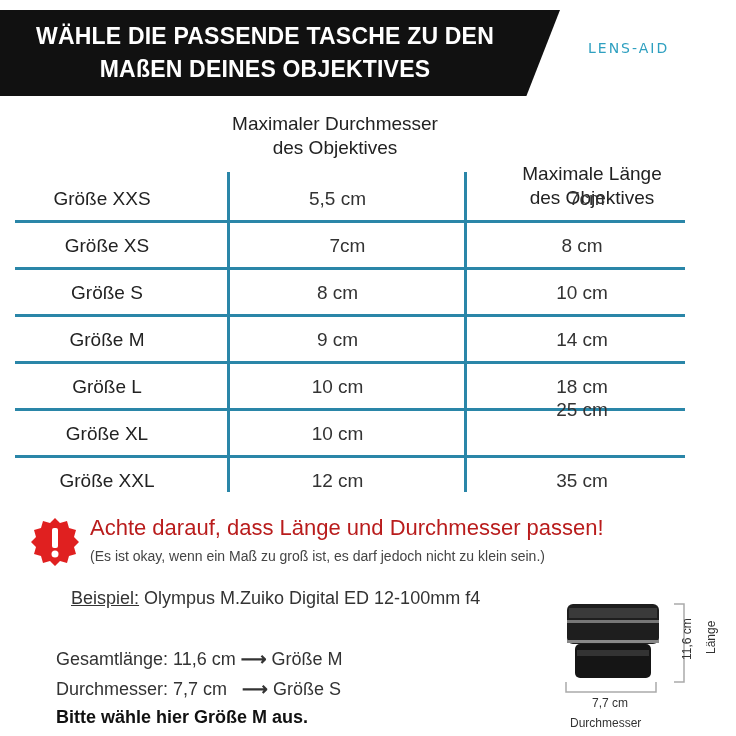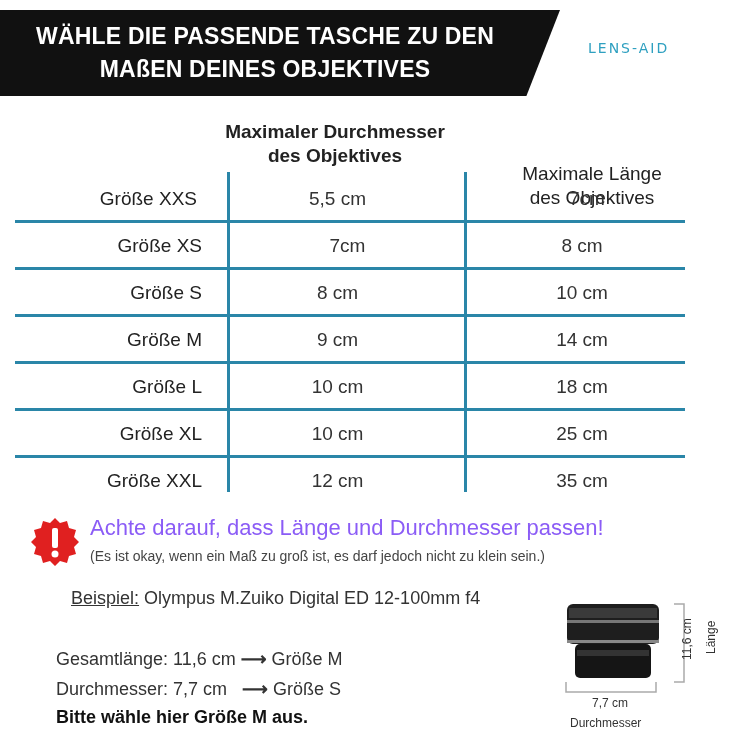--- a/index.html
+++ b/index.html
@@ -6,42 +6,42 @@
   body { width:736px; height:736px; background:#ffffff; position:relative; overflow:hidden;
          font-family:"Liberation Sans", sans-serif; color:#222; }
   .banner { position:absolute; left:0; top:10px; width:560px; height:86px; background:#111;
             clip-path: polygon(0 0, 100% 0, 94% 100%, 0 100%); }
   .banner-text { position:absolute; left:0; top:10px; width:530px; height:86px; display:flex; flex-direction:column;
                  justify-content:center; align-items:center; color:#fff; font-weight:bold; font-size:23px; line-height:33px; letter-spacing:0.2px; }
   .logo { position:absolute; left:588px; top:40px; font-size:14px; letter-spacing:2px; color:#2fa0c0; font-family:"DejaVu Sans", sans-serif; }
   .hdr { position:absolute; font-size:19px; text-align:center; line-height:24px; color:#222; }
   .vline { position:absolute; width:3px; background:#2a86a8; }
   .hline { position:absolute; height:3px; background:#2a86a8; }
-  .rowlabel { position:absolute; font-size:19px; text-align:right; width:190px; left:12px; color:#222; }
+  .rowlabel { position:absolute; font-size:19px; text-align:center; width:190px; left:12px; color:#222; }
   .cell { position:absolute; font-size:19px; text-align:center; color:#333; }
   .warn-icon { position:absolute; left:30px; top:517px; width:50px; height:50px; }
-  .warn-title { position:absolute; left:90px; top:515px; font-size:22px; color:#8b5cf6; }
+  .warn-title { position:absolute; left:90px; top:515px; font-size:22px; color:#b91c1c; }
   .warn-sub { position:absolute; left:90px; top:548px; font-size:14px; color:#444; }
   .ex-line { position:absolute; left:56px; font-size:18px; color:#333; white-space:pre; }
   .ex-label { text-decoration:underline; }
   .ex-bold { font-weight:bold; color:#111; }
   .lens { position:absolute; left:565px; top:602px; width:96px; height:78px; }
   .dim-text { position:absolute; font-size:12px; color:#333; }
 </style>
 </head>
 <body>
 
 <div class="banner"></div>
 <div class="banner-text">
   <div>WÄHLE DIE PASSENDE TASCHE ZU DEN</div>
   <div>MAßEN DEINES OBJEKTIVES</div>
 </div>
 <div class="logo">LENS-AID</div>
 
-<div class="hdr" style="left:210px; top:120px; width:250px;font-weight:bold;">
+<div class="hdr" style="left:210px; top:112px; width:250px;">
   <div>Maximaler Durchmesser</div>
   <div>des Objektives</div>
 </div>
 <div class="hdr" style="left:482px; top:120px; width:220px;margin-top:42px;">
   <div>Maximale Länge</div>
   <div>des Objektives</div>
 </div>
 
 <div class="vline" style="left:227px; top:172px; height:320px;"></div>
 <div class="vline" style="left:464px; top:172px; height:320px;"></div>
@@ -73,21 +73,21 @@
   <div class="cell" style="left:467px; top:329px; width:230px;">14 cm</div>
 </div>
 <div>
   <div class="rowlabel" style="top:376px;">Größe L</div>
   <div class="cell" style="left:230px; top:376px; width:215px;">10 cm</div>
   <div class="cell" style="left:467px; top:376px; width:230px;">18 cm</div>
 </div>
 <div>
   <div class="rowlabel" style="top:423px;">Größe XL</div>
   <div class="cell" style="left:230px; top:423px; width:215px;">10 cm</div>
-  <div class="cell" style="left:467px; top:423px; width:230px;">25 cm</div>
+  <div class="cell" style="left:467px; top:399px; width:230px;">25 cm</div>
 </div>
 <div>
   <div class="rowlabel" style="top:470px;">Größe XXL</div>
   <div class="cell" style="left:230px; top:470px; width:215px;">12 cm</div>
   <div class="cell" style="left:467px; top:470px; width:230px;">35 cm</div>
 </div>
 
 <svg class="warn-icon" viewBox="0 0 50 50">
   <polygon fill="#e02020" points="25,1 30,6 37,4 39,11 46,13 44,20 49,25 44,30 46,37 39,39 37,46 30,44 25,49 20,44 13,46 11,39 4,37 6,30 1,25 6,20 4,13 11,11 13,4 20,6"></polygon>
   <rect x="22" y="11" width="6" height="20" rx="2" fill="#fff"></rect>

